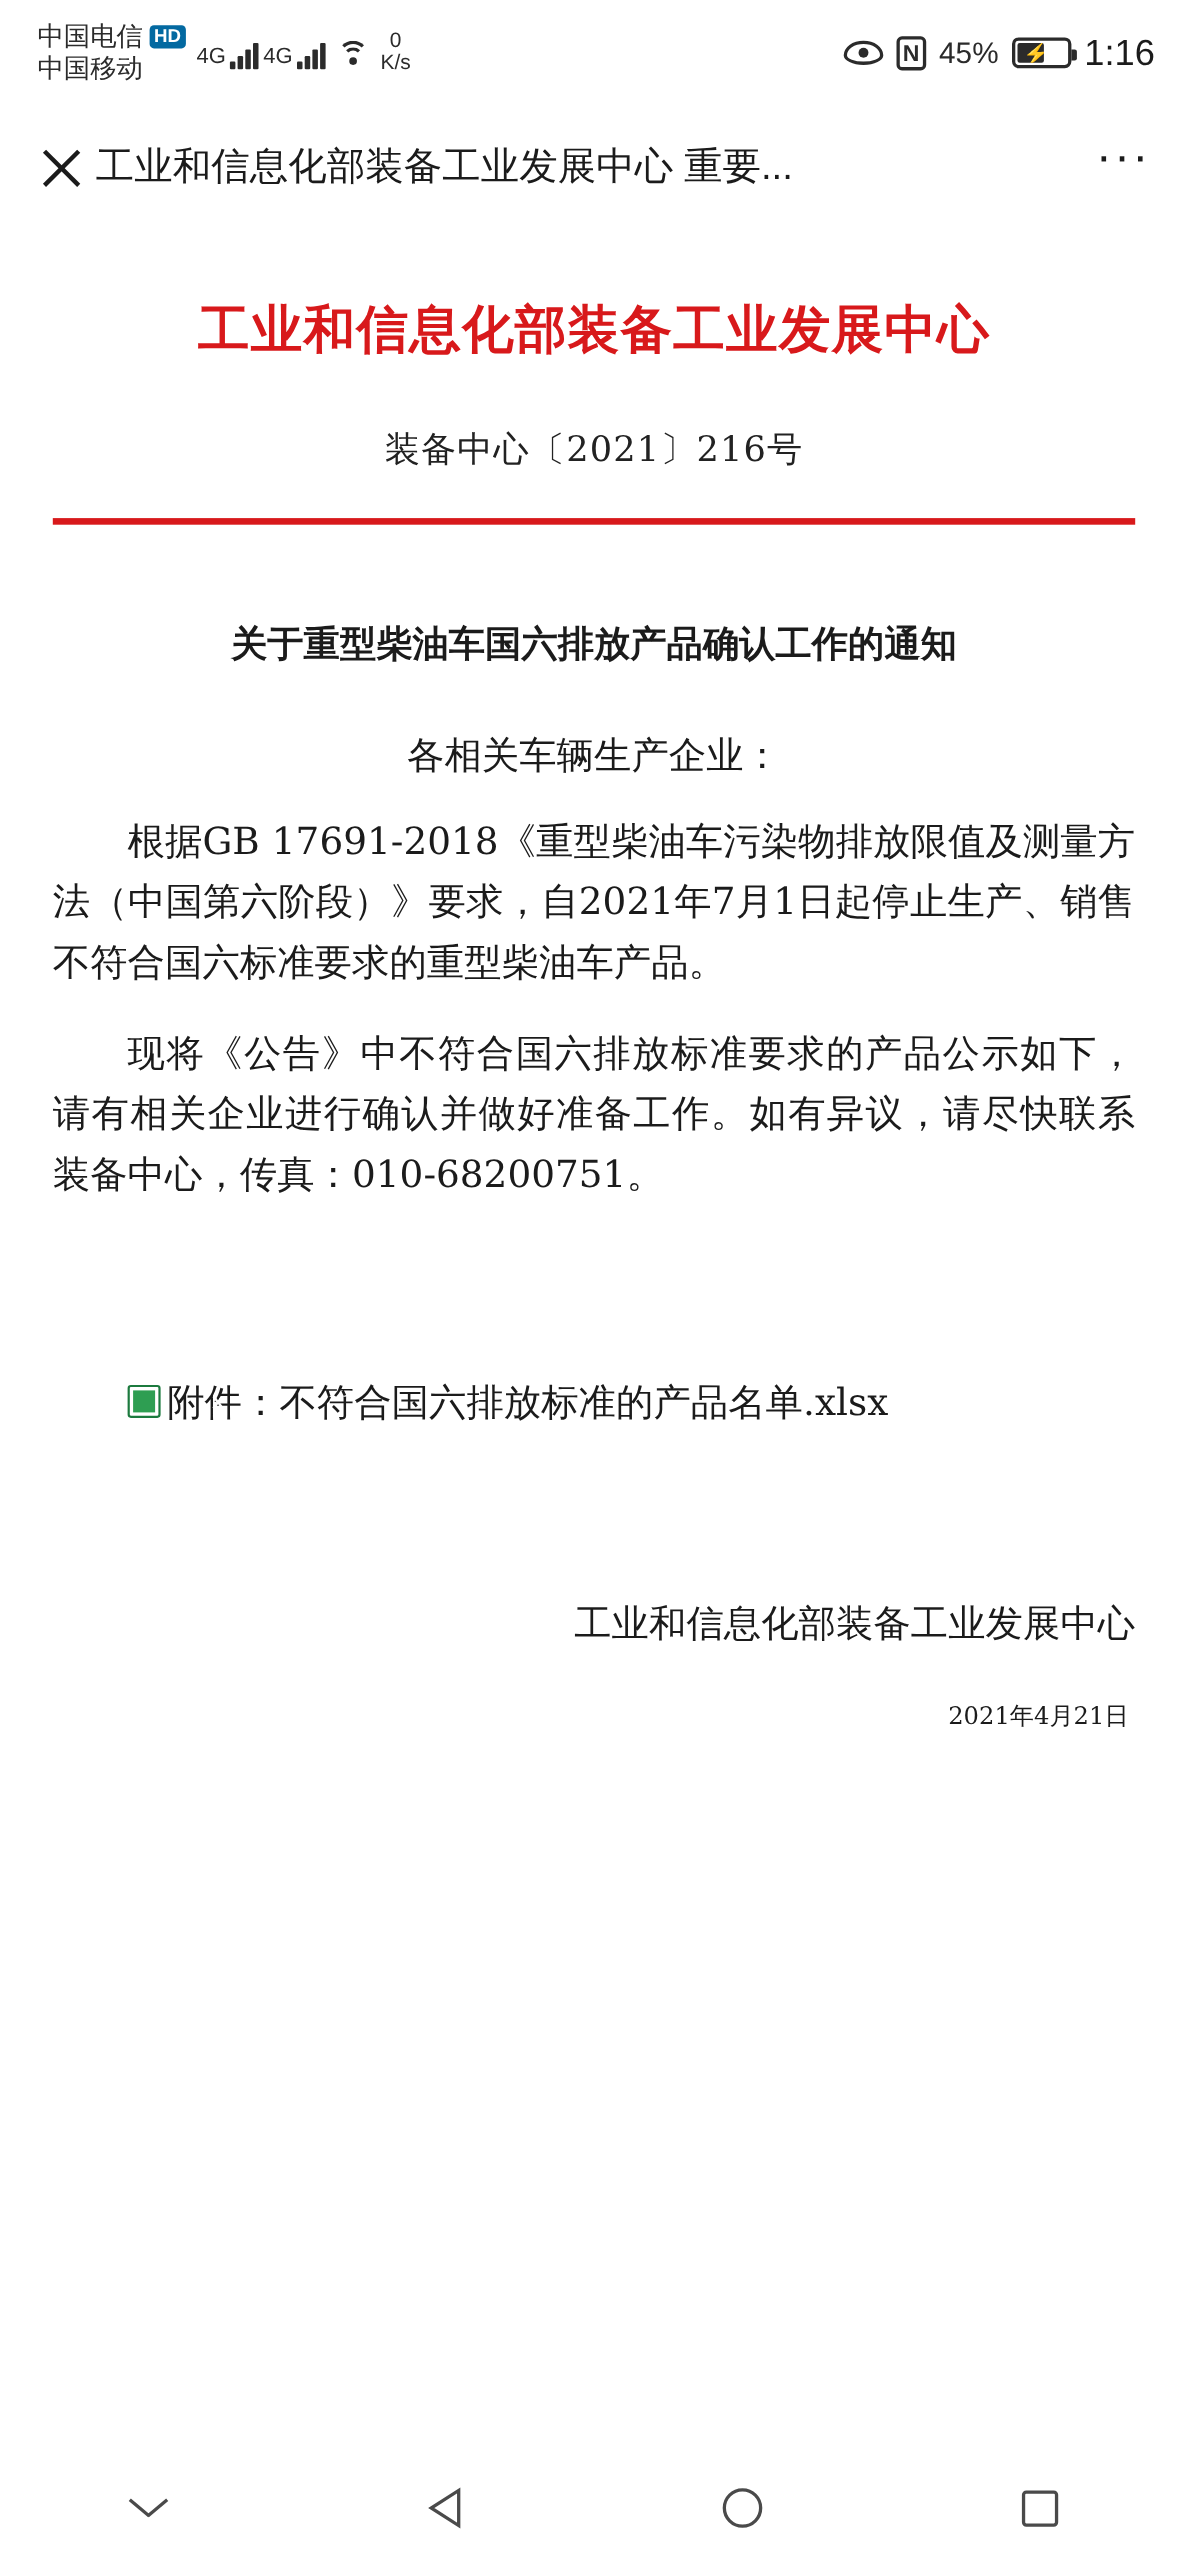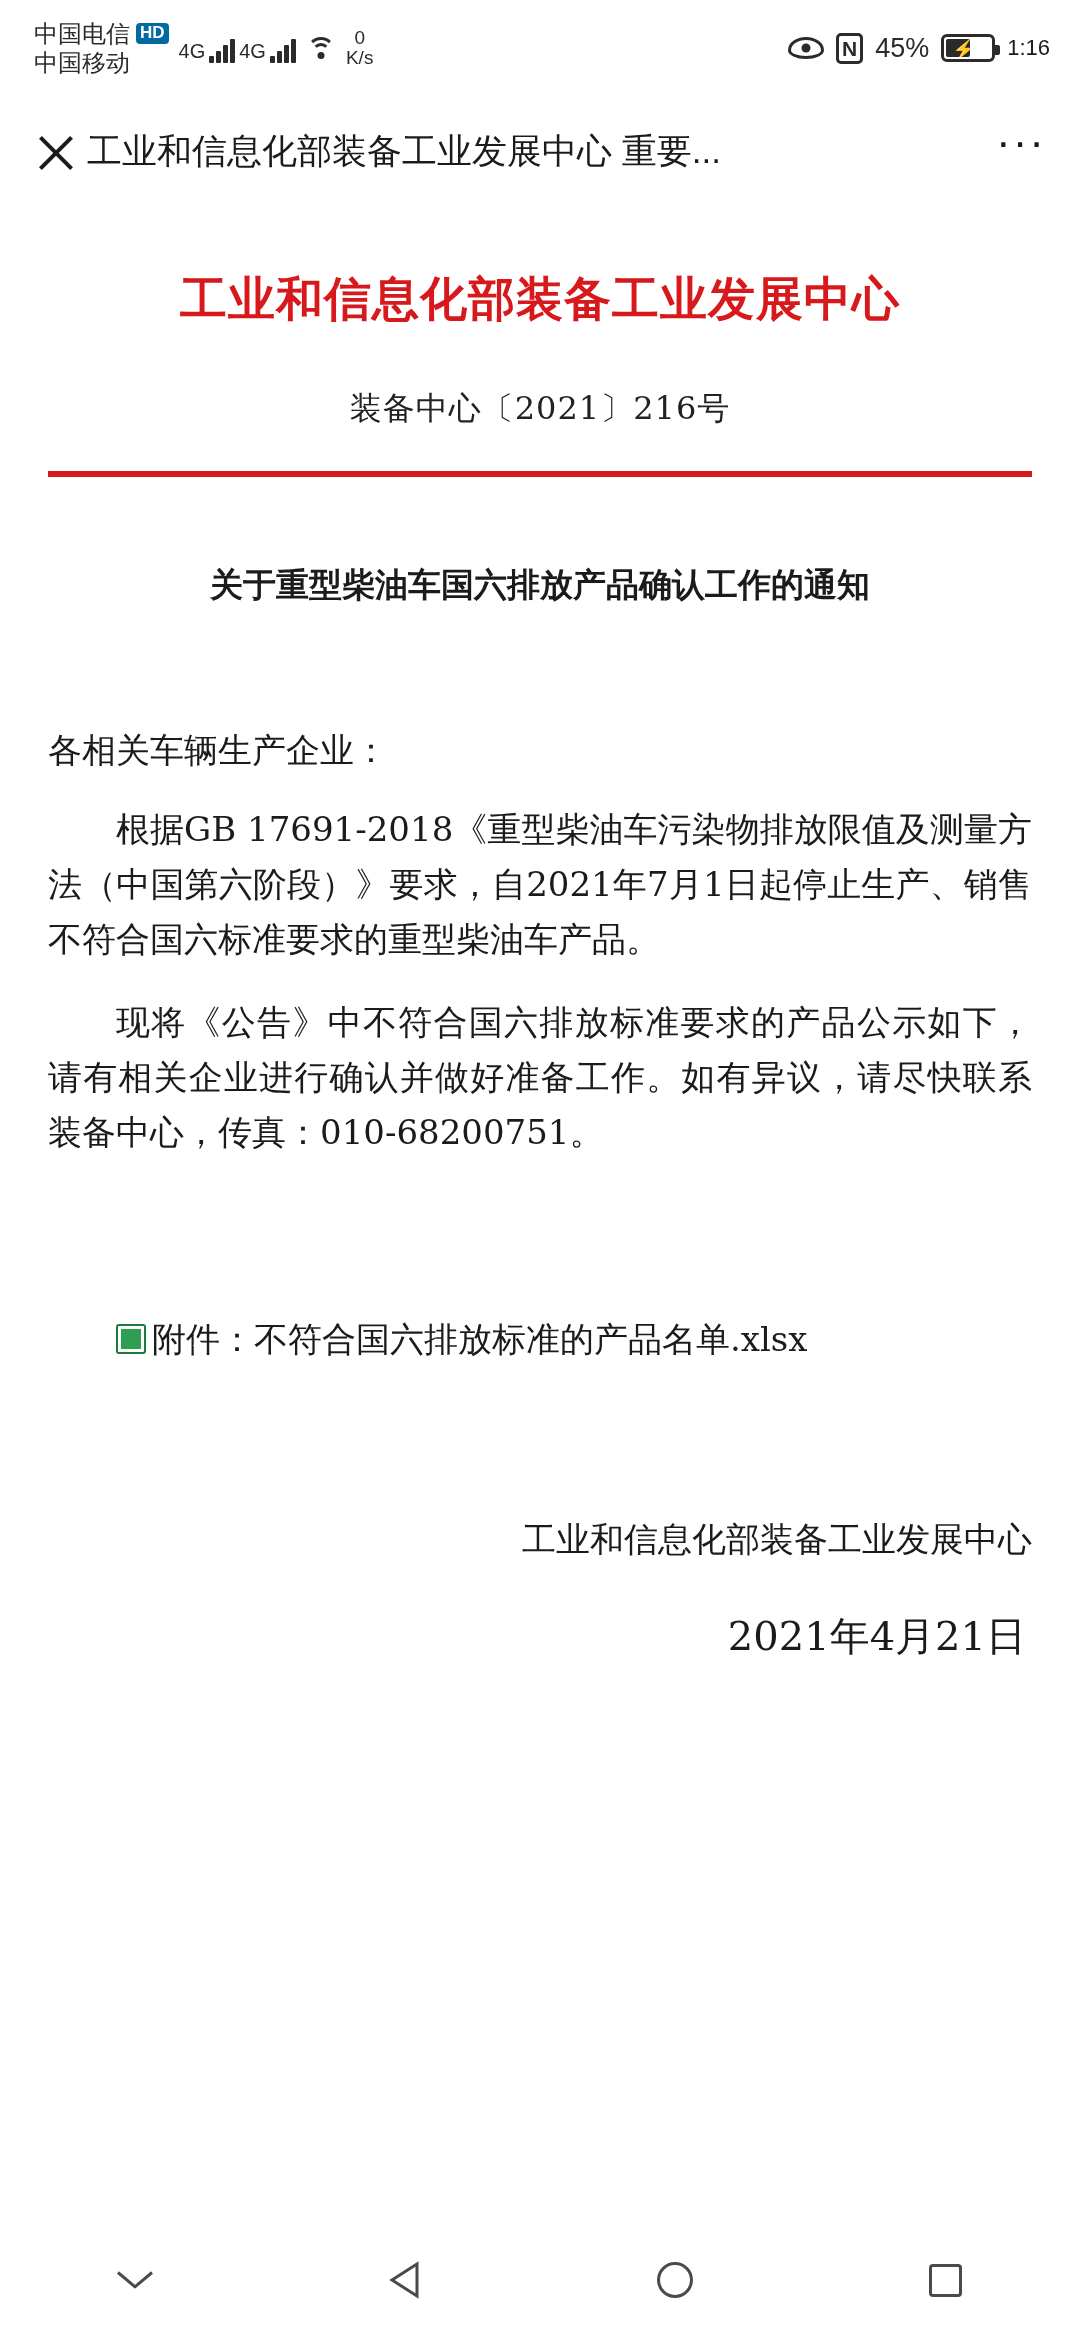--- a/index.html
+++ b/index.html
@@ -93,21 +93,21 @@
     content: ""; position: absolute; right: -8px; top: 8px;
     width: 5px; height: 10px; background: #2b2b2b; border-radius: 0 2px 2px 0;
   }
   .battery .fill {
     height: 100%; width: 55%; background: #2b2b2b; border-radius: 2px;
     position: relative; overflow: hidden;
   }
   .battery .bolt {
     position: absolute; left: 6px; top: -1px; color: #fff; font-size: 19px; line-height: 1.3;
   }
-  .clock { font-size: 22px; color: #1b1b1b; }
+  .clock { font-size: 33px; color: #1b1b1b; }
 
   
   .appbar {
     height: 110px;
     display: flex;
     align-items: center;
     padding: 0 34px;
     gap: 9px;
   }
   .close-x {
@@ -163,22 +163,23 @@
     text-align: center;
     font-size: 33px;
     color: #1b1b1b;
     font-weight: bold;
     margin-top: 86px;
     font-family: "DejaVu Serif", serif;
   }
   .doc-salutation {
     font-size: 34px;
     color: #1b1b1b;
-    margin-top: 120px;
-    font-family: "DejaVu Serif", serif;
+    margin-top: 56px;
+    font-family: "DejaVu Serif", serif;
+    text-align: center;
   }
   .doc-para {
     font-size: 34px;
     line-height: 1.62;
     color: #1b1b1b;
     margin-top: 28px;
     text-align: justify;
     text-indent: 2em;
     font-family: "DejaVu Serif", serif;
   }
@@ -215,21 +216,21 @@
   .signature {
     margin-top: 150px;
     text-align: right;
     font-size: 34px;
     color: #1b1b1b;
     font-family: "DejaVu Serif", serif;
   }
   .sign-date {
     margin-top: 46px;
     text-align: right;
-    font-size: 40px;
+    font-size: 22px;
     color: #1b1b1b;
     padding-right: 6px;
     font-family: "DejaVu Serif", serif;
   }
 
   
   .navbar {
     position: absolute;
     left: 0; right: 0; bottom: 0;
     height: 120px;

